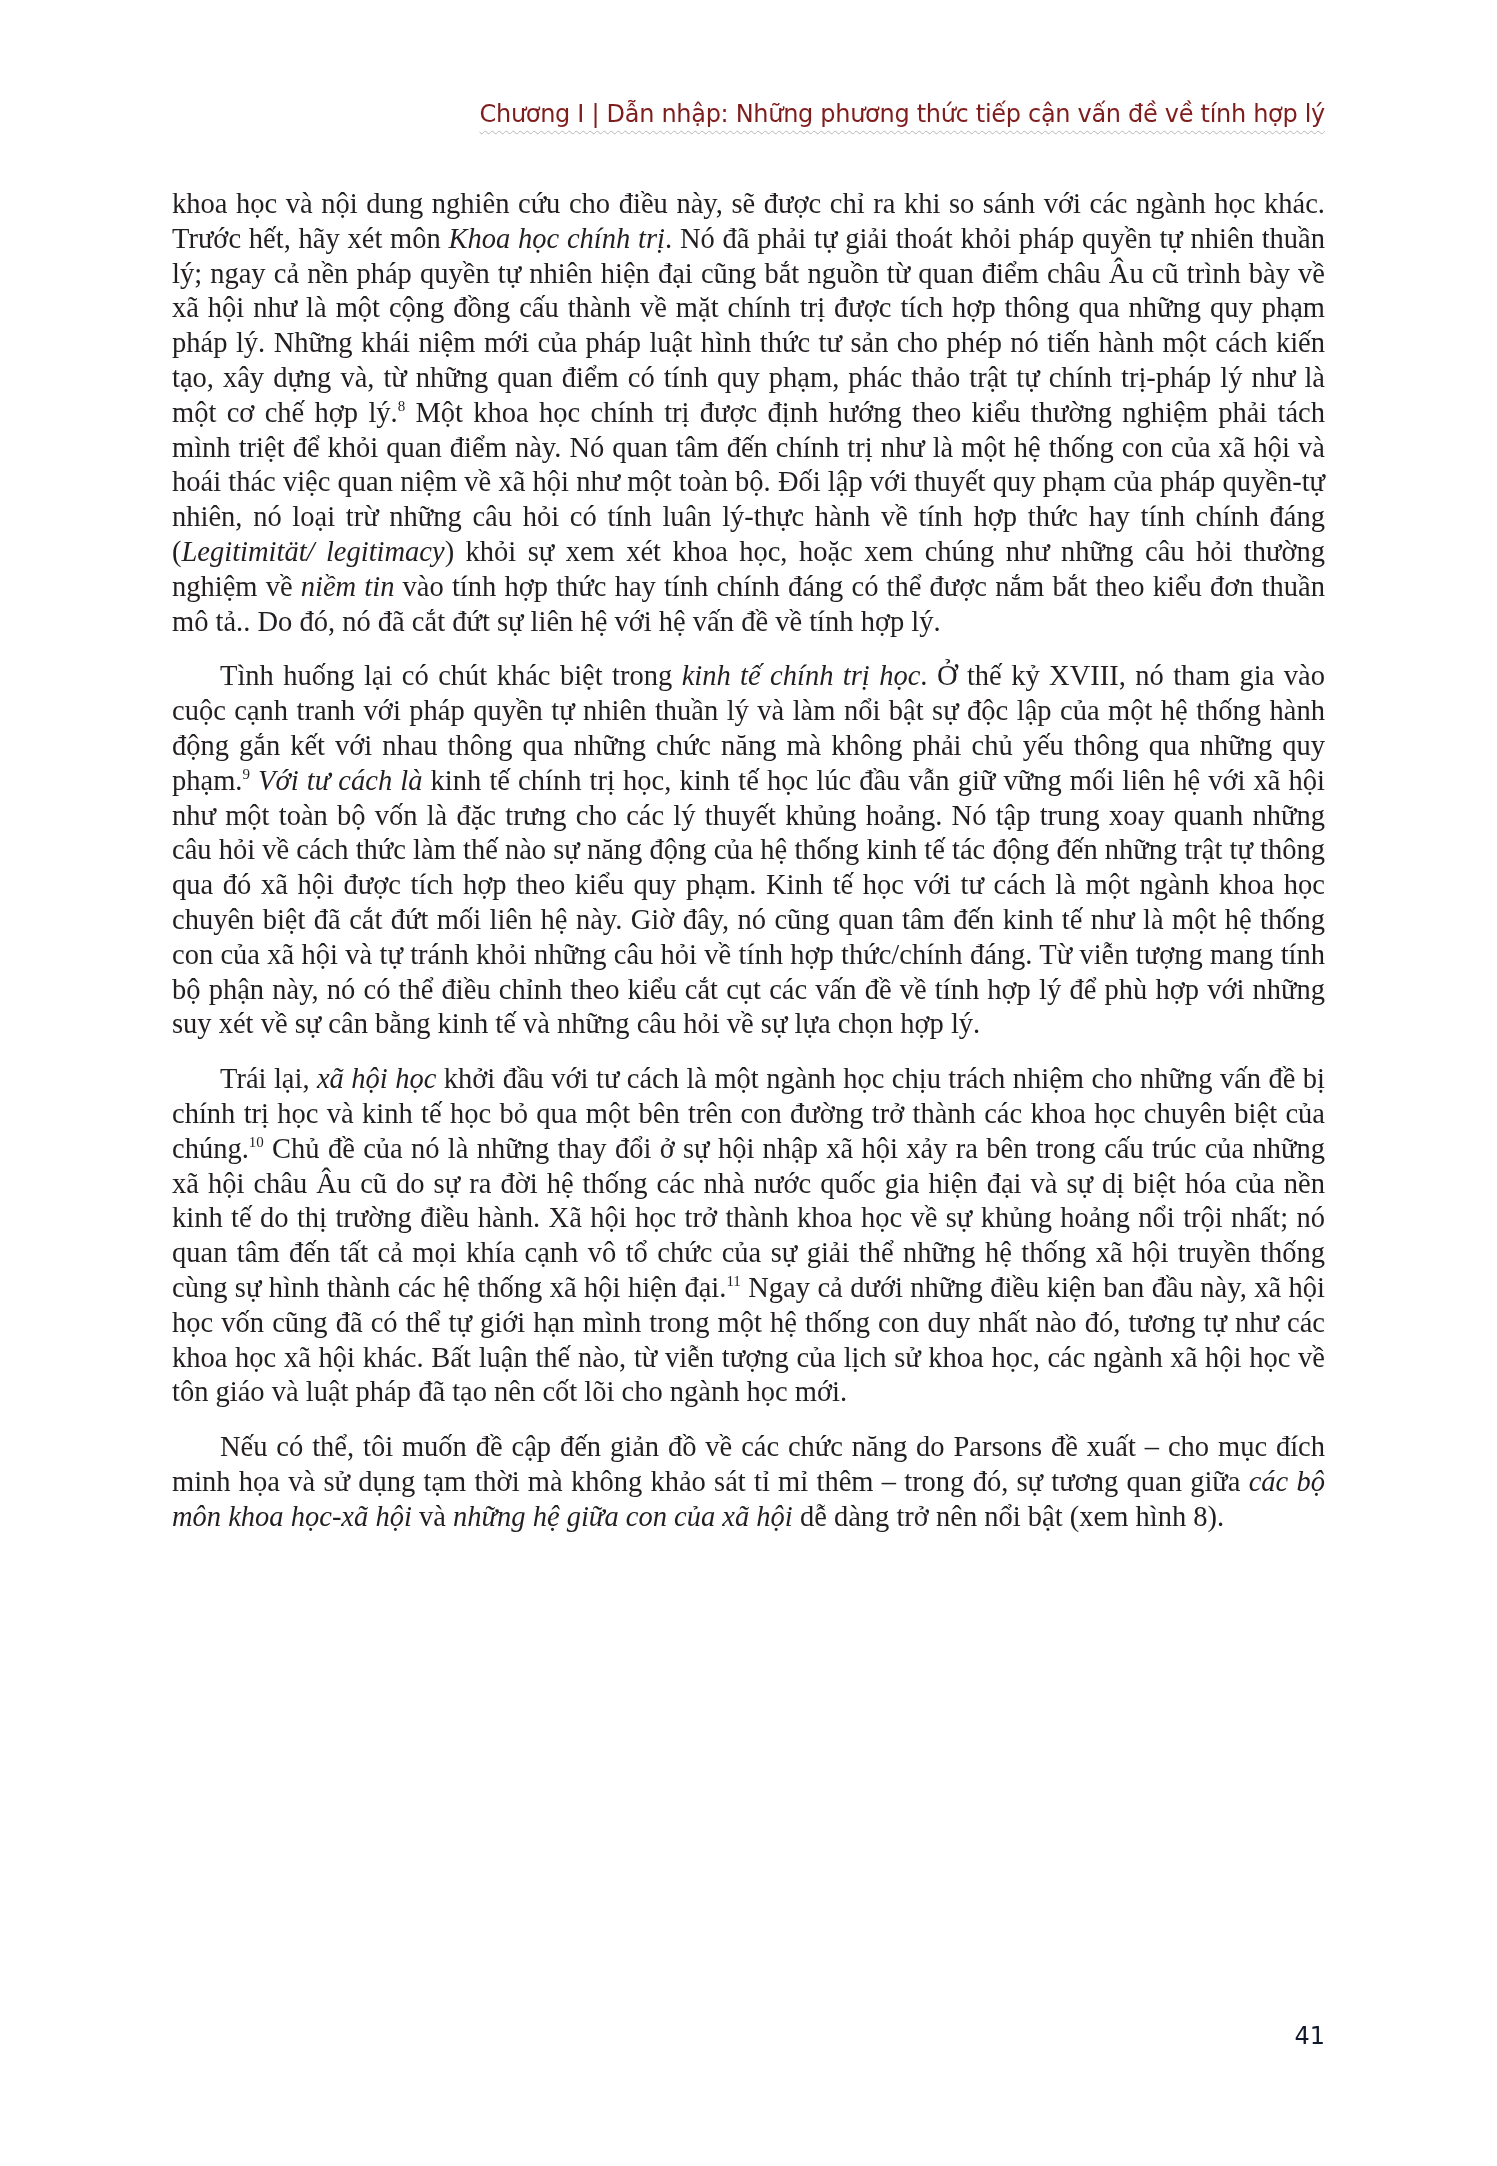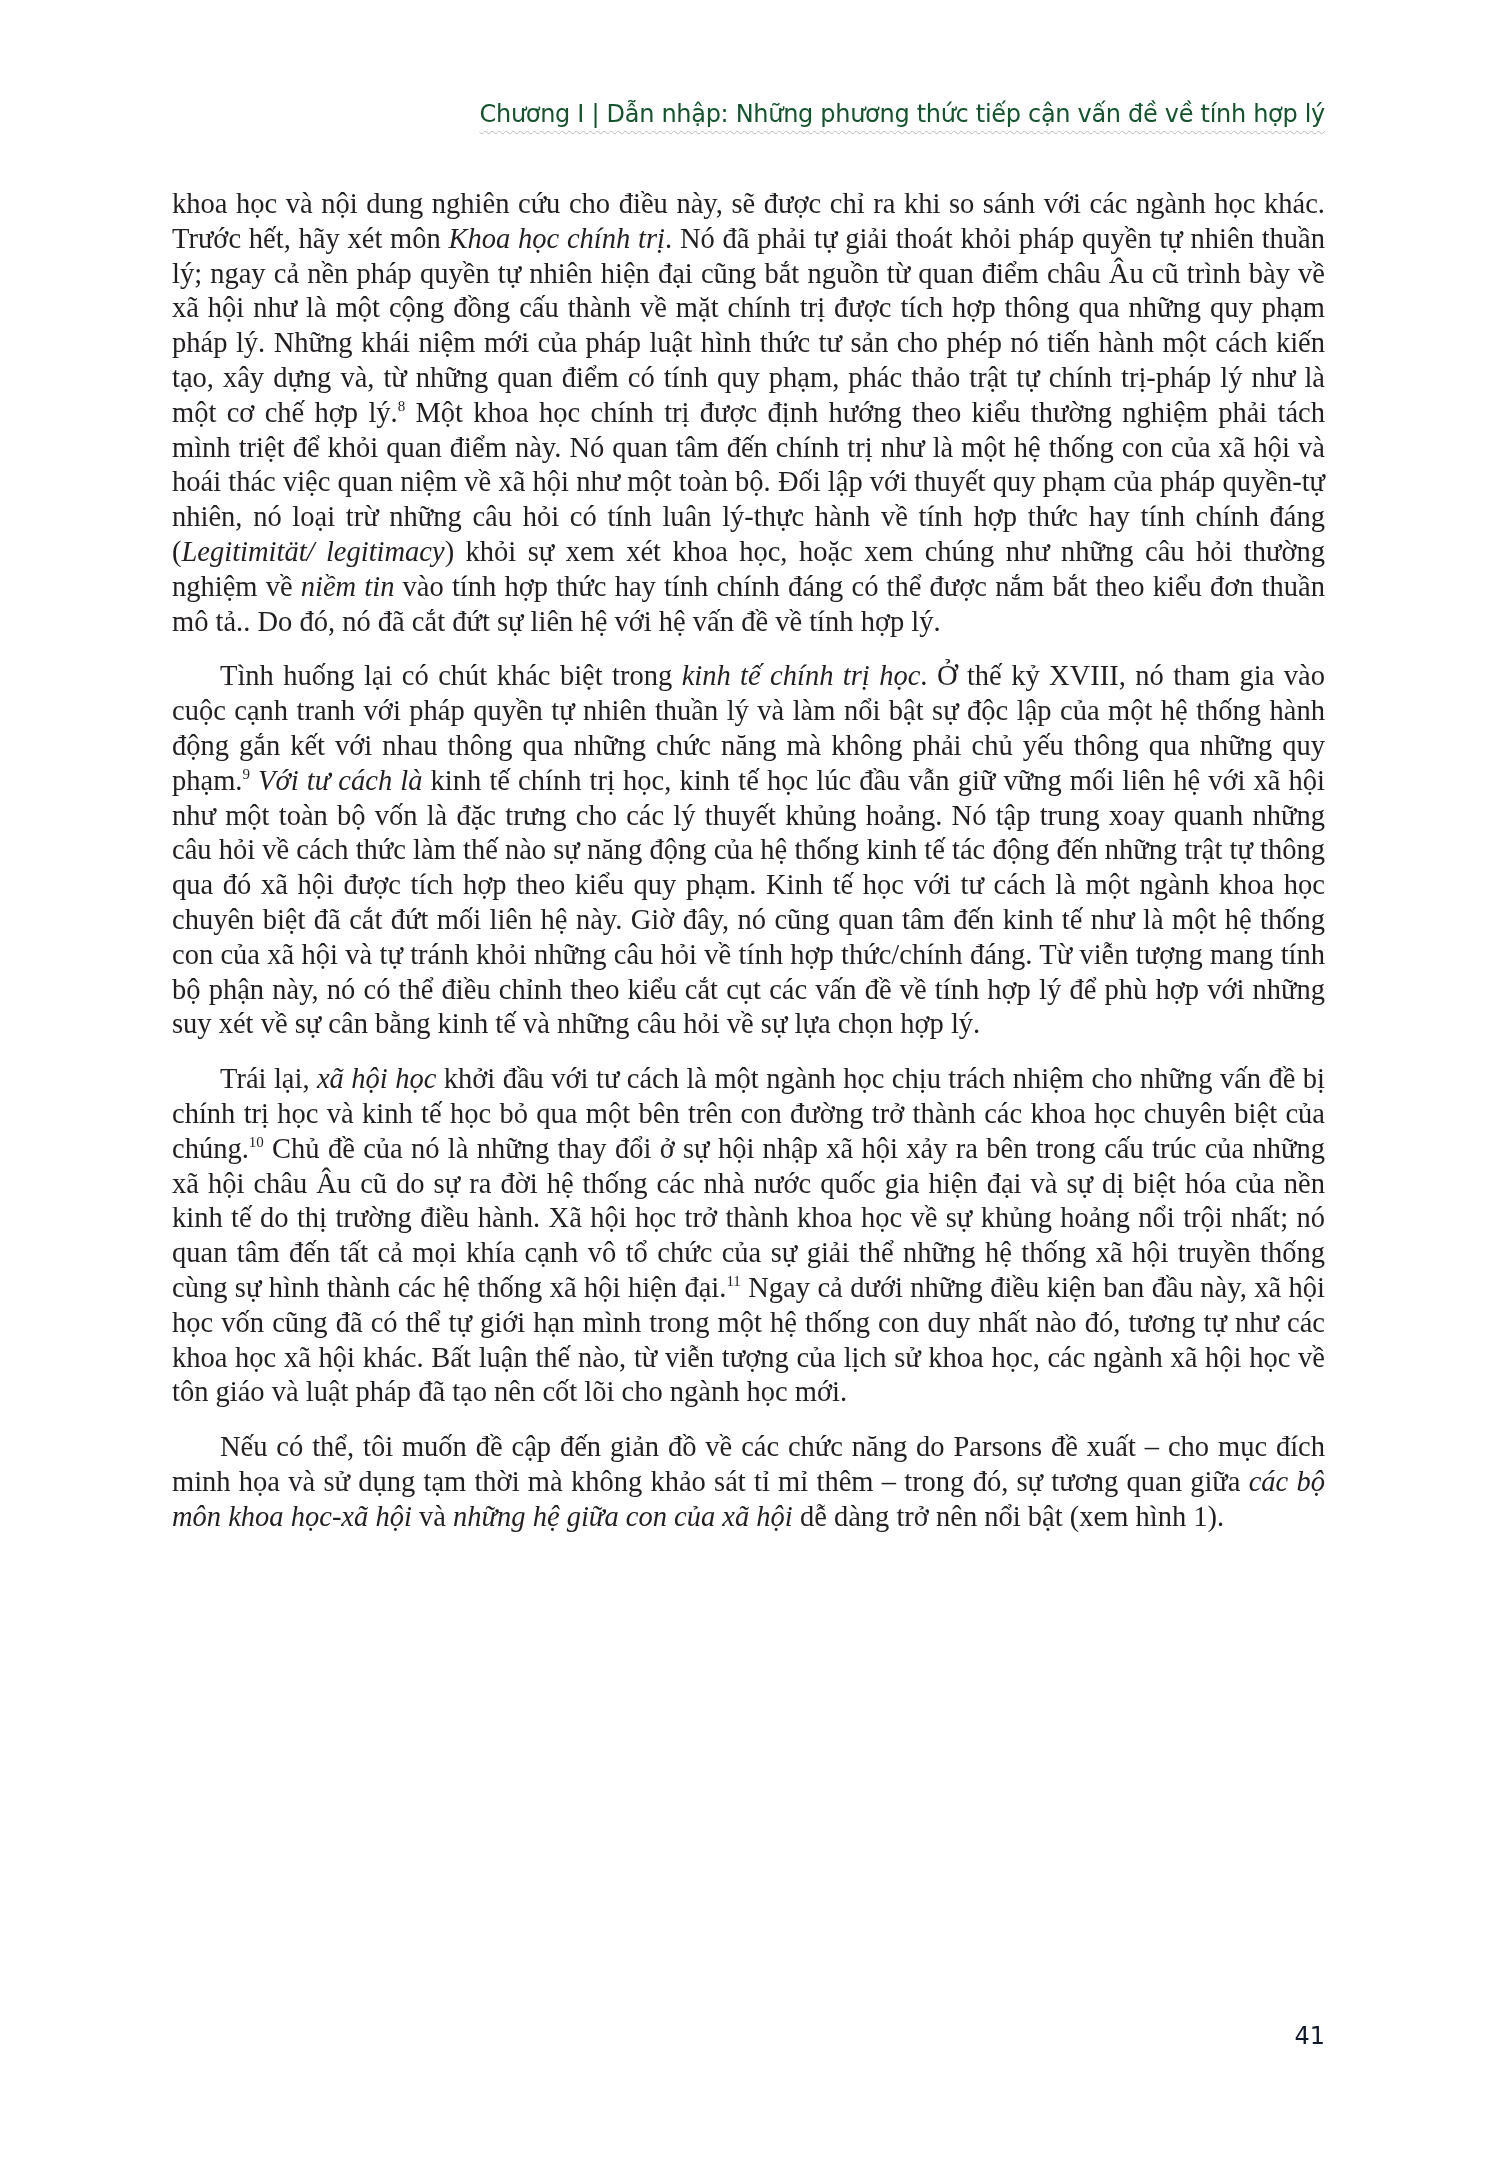--- a/index.html
+++ b/index.html
@@ -14,21 +14,21 @@
     overflow: hidden;
     color: #231f20;
   }
   .running-header {
     position: absolute;
     top: 100px;
     right: 172px;
     font-family: "DejaVu Sans", "Liberation Sans", sans-serif;
     font-size: 24px;
     letter-spacing: -0.3px;
-    color: #14532d;
+    color: #7f1d1d;
     white-space: nowrap;
     text-decoration: underline wavy #b8b8b8 1px;
     text-underline-offset: 8px;
   }
   .body-text {
     position: absolute;
     top: 175px;
     left: 172px;
     width: 1153px;
     font-family: "Liberation Serif", "DejaVu Serif", serif;
@@ -75,18 +75,18 @@
 
   <p class="indent">
     <span>Tình huống lại có chút khác biệt trong </span><em>kinh tế chính trị học</em><span>. Ở thế kỷ XVIII, nó tham gia vào cuộc cạnh tranh với pháp quyền tự nhiên thuần lý và làm nổi bật sự độc lập của một hệ thống hành động gắn kết với nhau thông qua những chức năng mà không phải chủ yếu thông qua những quy phạm.</span><sup>9</sup><span> </span><em>Với tư cách là</em><span> kinh tế chính trị học, kinh tế học lúc đầu vẫn giữ vững mối liên hệ với xã hội như một toàn bộ vốn là đặc trưng cho các lý thuyết khủng hoảng. Nó tập trung xoay quanh những câu hỏi về cách thức làm thế nào sự năng động của hệ thống kinh tế tác động đến những trật tự thông qua đó xã hội được tích hợp theo kiểu quy phạm. Kinh tế học với tư cách là một ngành khoa học chuyên biệt đã cắt đứt mối liên hệ này. Giờ đây, nó cũng quan tâm đến kinh tế như là một hệ thống con của xã hội và tự tránh khỏi những câu hỏi về tính hợp thức/chính đáng. Từ viễn tượng mang tính bộ phận này, nó có thể điều chỉnh theo kiểu cắt cụt các vấn đề về tính hợp lý để phù hợp với những suy xét về sự cân bằng kinh tế và những câu hỏi về sự lựa chọn hợp lý.</span>
   </p>
 
   <p class="indent">
     <span>Trái lại, </span><em>xã hội học</em><span> khởi đầu với tư cách là một ngành học chịu trách nhiệm cho những vấn đề bị chính trị học và kinh tế học bỏ qua một bên trên con đường trở thành các khoa học chuyên biệt của chúng.</span><sup>10</sup><span> Chủ đề của nó là những thay đổi ở sự hội nhập xã hội xảy ra bên trong cấu trúc của những xã hội châu Âu cũ do sự ra đời hệ thống các nhà nước quốc gia hiện đại và sự dị biệt hóa của nền kinh tế do thị trường điều hành. Xã hội học trở thành khoa học về sự khủng hoảng nổi trội nhất; nó quan tâm đến tất cả mọi khía cạnh vô tổ chức của sự giải thể những hệ thống xã hội truyền thống cùng sự hình thành các hệ thống xã hội hiện đại.</span><sup>11</sup><span> Ngay cả dưới những điều kiện ban đầu này, xã hội học vốn cũng đã có thể tự giới hạn mình trong một hệ thống con duy nhất nào đó, tương tự như các khoa học xã hội khác. Bất luận thế nào, từ viễn tượng của lịch sử khoa học, các ngành xã hội học về tôn giáo và luật pháp đã tạo nên cốt lõi cho ngành học mới.</span>
   </p>
 
   <p class="indent">
-    <span>Nếu có thể, tôi muốn đề cập đến giản đồ về các chức năng do Parsons đề xuất – cho mục đích minh họa và sử dụng tạm thời mà không khảo sát tỉ mỉ thêm – trong đó, sự tương quan giữa </span><em>các bộ môn khoa học-xã hội</em><span> và </span><em>những hệ giữa con của xã hội</em><span> dễ dàng trở nên nổi bật (xem hình 1).</span>
+    <span>Nếu có thể, tôi muốn đề cập đến giản đồ về các chức năng do Parsons đề xuất – cho mục đích minh họa và sử dụng tạm thời mà không khảo sát tỉ mỉ thêm – trong đó, sự tương quan giữa </span><em>các bộ môn khoa học-xã hội</em><span> và </span><em>những hệ giữa con của xã hội</em><span> dễ dàng trở nên nổi bật (xem hình 8).</span>
   </p>
 
 </div>
 
 <div class="page-number">41</div>
 
 </body></html>

